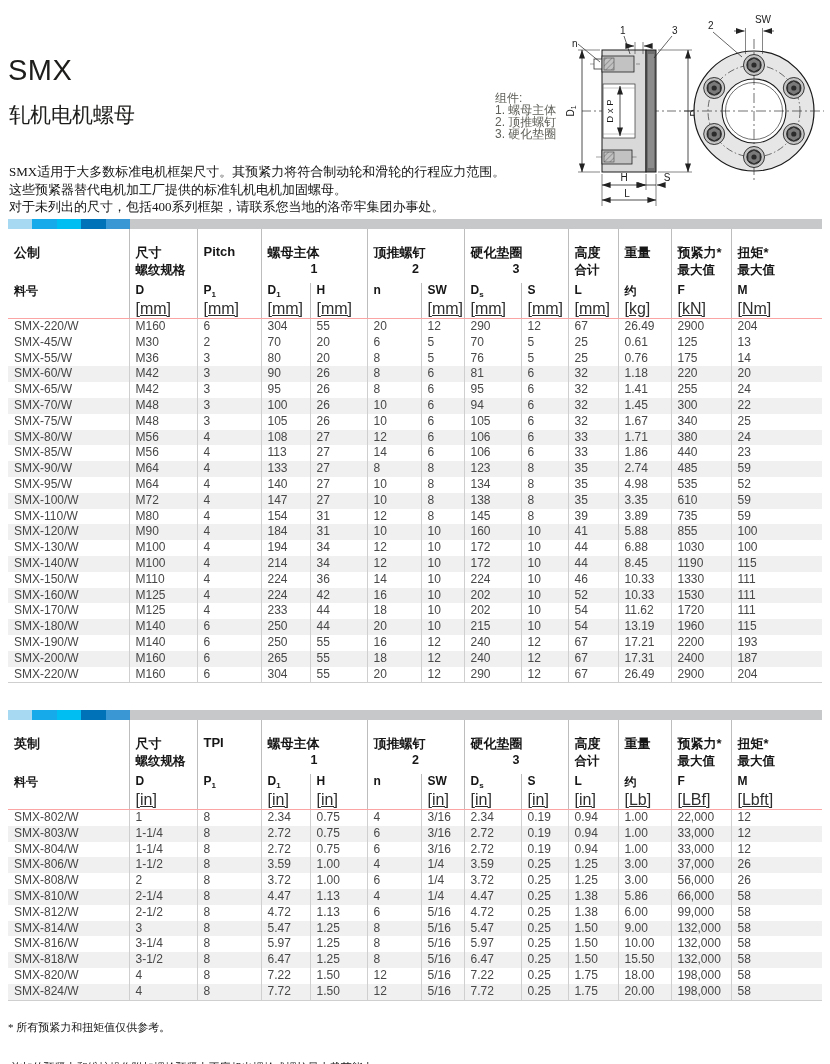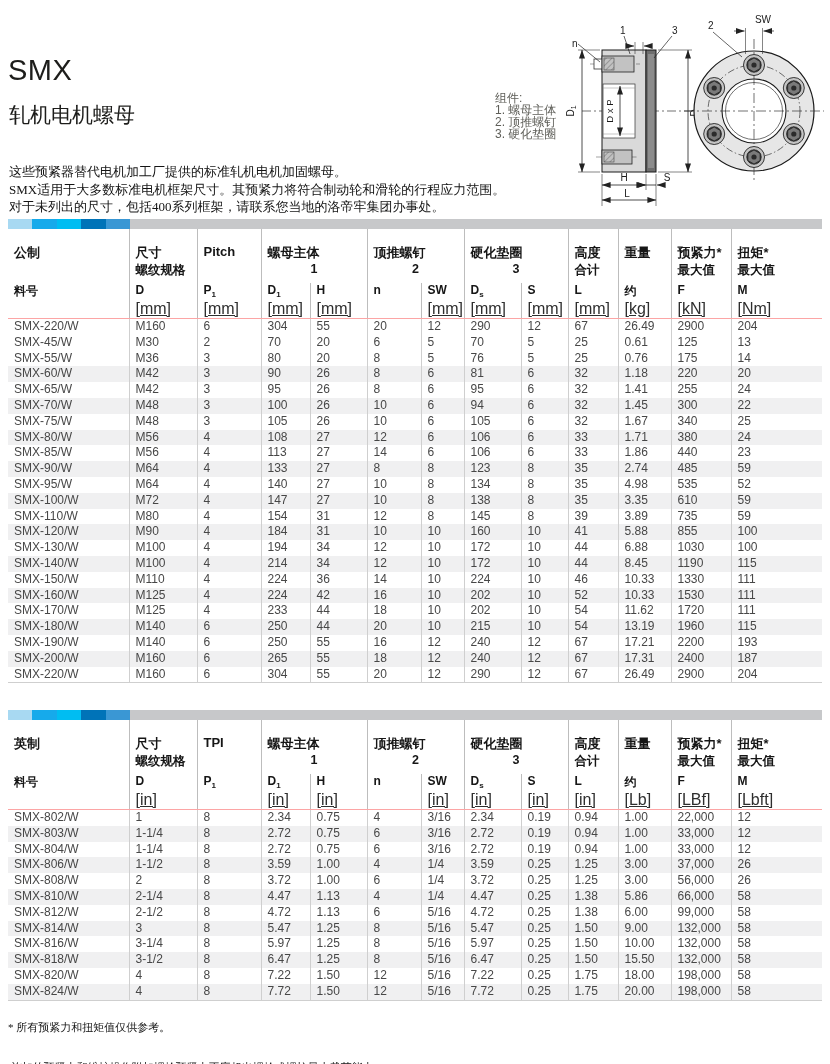--- a/index.html
+++ b/index.html
@@ -41,22 +41,22 @@
 </style>
 </head>
 <body>
 
 <div class="page">
 
   <h1 class="title">SMX</h1>
   <div class="subtitle">轧机电机螺母</div>
 
   <div class="intro">
+    <p>SMX适用于大多数标准电机框架尺寸。其预紧力将符合制动轮和滑轮的行程应力范围。</p>
     <p>这些预紧器替代电机加工厂提供的标准轧机电机加固螺母。</p>
-    <p>SMX适用于大多数标准电机框架尺寸。其预紧力将符合制动轮和滑轮的行程应力范围。</p>
     <p>对于未列出的尺寸，包括400系列框架，请联系您当地的洛帝牢集团办事处。</p>
   </div>
 
   <div class="diagram">
     <div class="legend">
       <div>组件:</div>
       <div>1. 螺母主体</div>
       <div>2. 顶推螺钉</div>
       <div>3. 硬化垫圈</div>
     </div>

